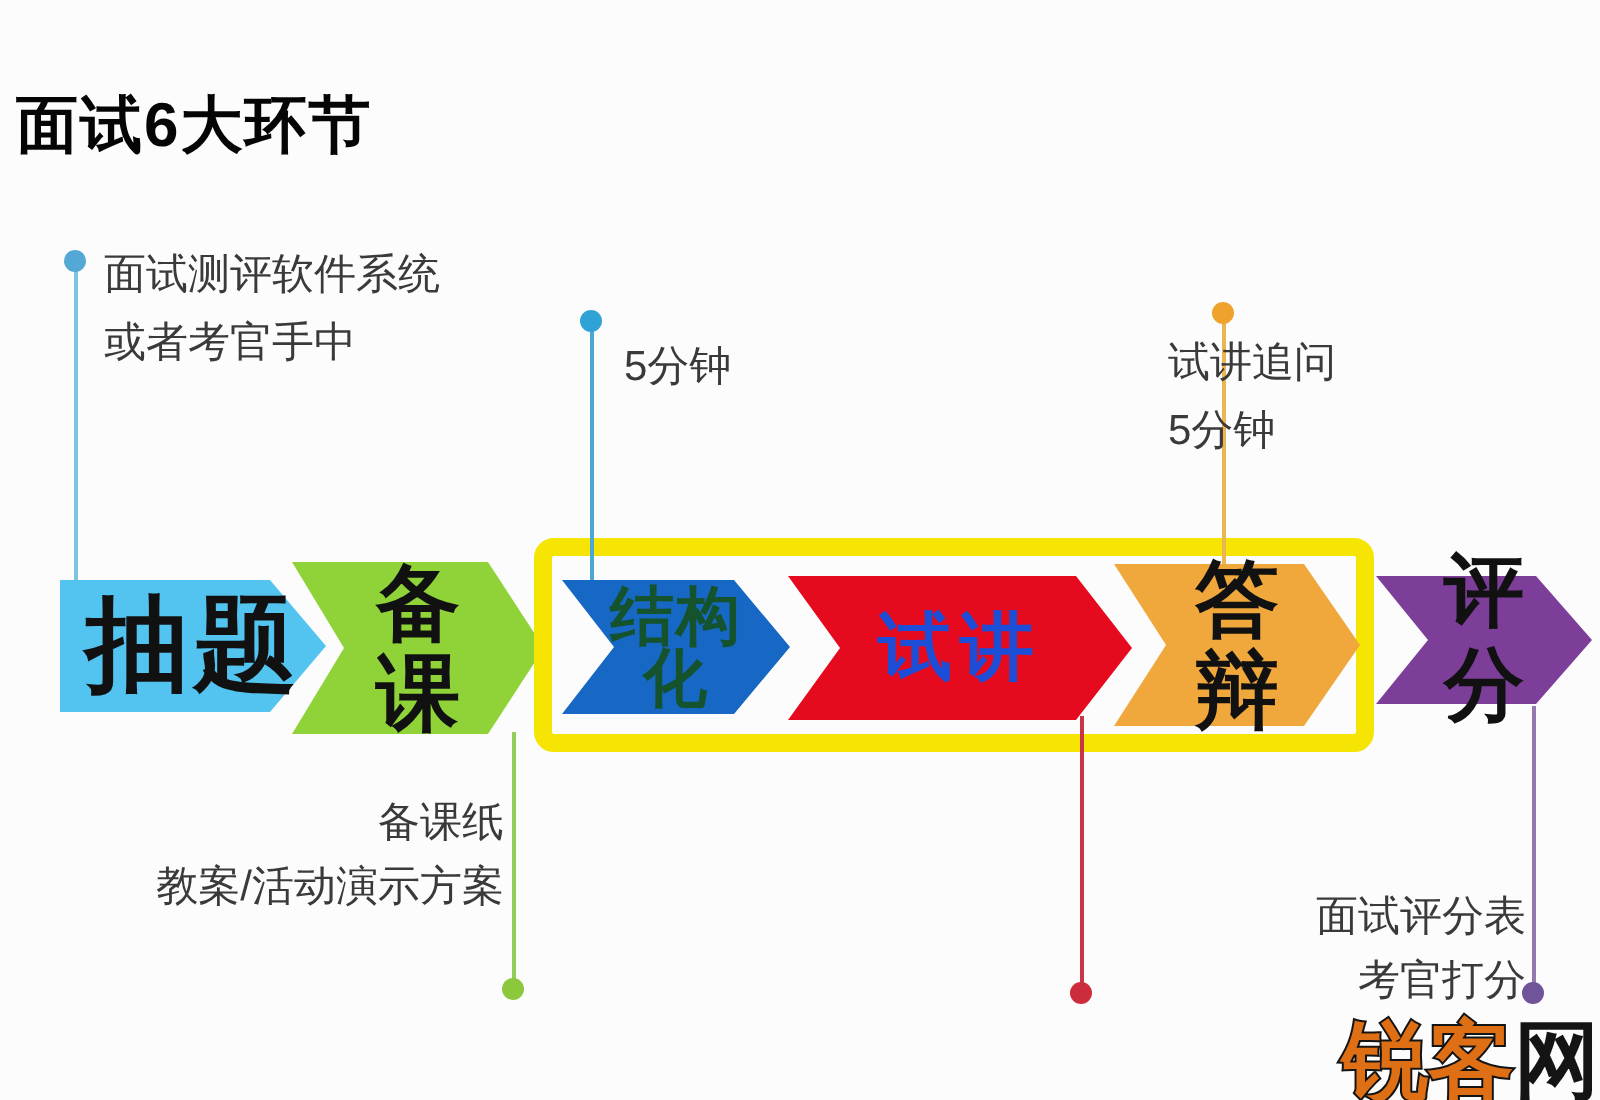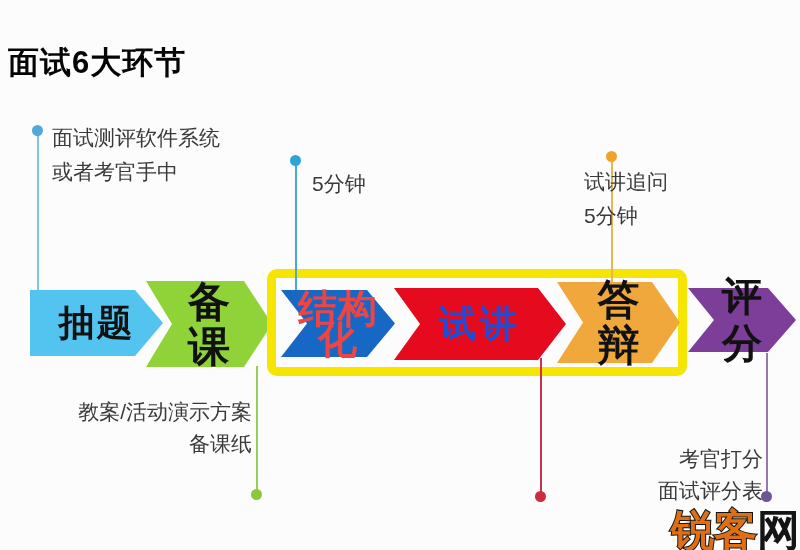--- a/index.html
+++ b/index.html
@@ -51,29 +51,29 @@
   .arrow .shape { position:absolute; left:0; top:0; right:0; bottom:0; }
   .shape-first { clip-path: polygon(0 0, calc(100% - 28px) 0, 100% 50%, calc(100% - 28px) 100%, 0 100%); }
   .shape-chev  { clip-path: polygon(0 0, calc(100% - 28px) 0, 100% 50%, calc(100% - 28px) 100%, 0 100%, 26px 50%); }
   .label {
     position:absolute; left:0; top:0; right:0; bottom:0;
     display:flex; flex-direction:column; align-items:center; justify-content:center;
     font-weight:700; color:#111; text-align:center;
   }
   .s1 { left:30px;  top:290px; width:133px; height:66px; }
   .s1 .shape { background:#53C3EF; }
-  .s1 .label { font-size:36px; letter-spacing:2px; }
+  .s1 .label { font-size:52px; letter-spacing:2px; }
 
   .s2 { left:146px; top:281px; width:126px; height:86px; z-index:1; }
   .s2 .shape { background:#8FD338; }
   .s2 .label { font-size:42px; line-height:45px; }
 
   .s3 { left:281px; top:290px; width:114px; height:67px; }
   .s3 .shape { background:#1668C4; }
-  .s3 .label { font-size:39px; line-height:31px; letter-spacing:1px; color:#ef4444; }
+  .s3 .label { font-size:32px; line-height:31px; letter-spacing:1px; color:#14532d; }
 
   .s4 { left:394px; top:288px; width:172px; height:72px; }
   .s4 .shape { background:#E60A1E; }
   .s4 .label { font-size:37px; letter-spacing:4px; color:#1d4ed8; }
 
   .s5 { left:557px; top:282px; width:123px; height:81px; }
   .s5 .shape { background:#F0A83C; }
   .s5 .label { font-size:42px; line-height:46px; }
 
   .s6 { left:688px; top:288px; width:108px; height:64px; }
@@ -113,26 +113,26 @@
     <div>或者考官手中</div>
   </div>
   <div class="note n2">
     <div>5分钟</div>
   </div>
   <div class="note n3">
     <div>试讲追问</div>
     <div>5分钟</div>
   </div>
   <div class="note n4">
+    <div>备课纸</div>
     <div>教案/活动演示方案</div>
-    <div>备课纸</div>
   </div>
   <div class="note n6">
+    <div>面试评分表</div>
     <div>考官打分</div>
-    <div>面试评分表</div>
   </div>
 
   <div class="arrow s1">
     <div class="shape shape-first"></div>
     <div class="label">抽题</div>
   </div>
 
   <div class="arrow s2">
     <div class="shape shape-chev"></div>
     <div class="label">

